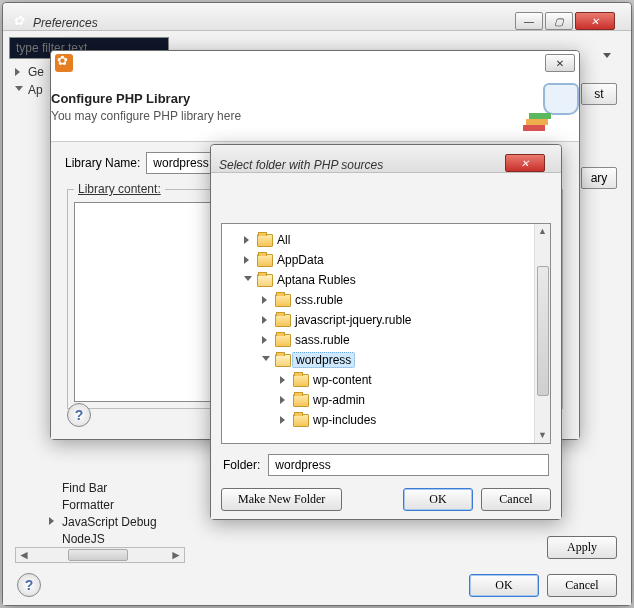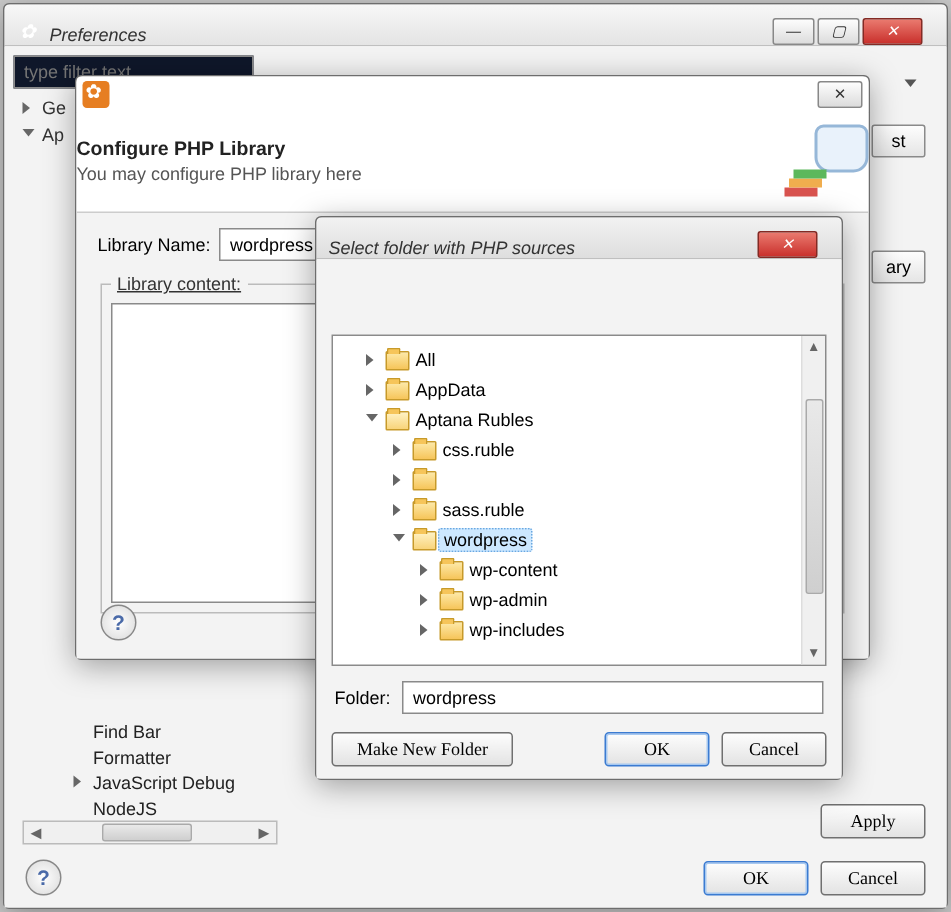--- a/index.html
+++ b/index.html
@@ -233,20 +233,21 @@
           <span>Aptana Rubles</span>
           </div>
         <div class="trow ind2">
             <span class="tri"></span>
           <span class="fld"></span>
           <span>css.ruble</span>
           </div>
         <div class="trow ind2">
             <span class="tri"></span>
           <span class="fld"></span>
+          <span>javascript-jquery.ruble</span>
           </div>
         <div class="trow ind2">
             <span class="tri"></span>
           <span class="fld"></span>
           <span>sass.ruble</span>
           </div>
         <div class="trow ind2">
             <span class="tri open"></span>
           <span class="fld open"></span>
           <span class="sel-row">wordpress</span>

